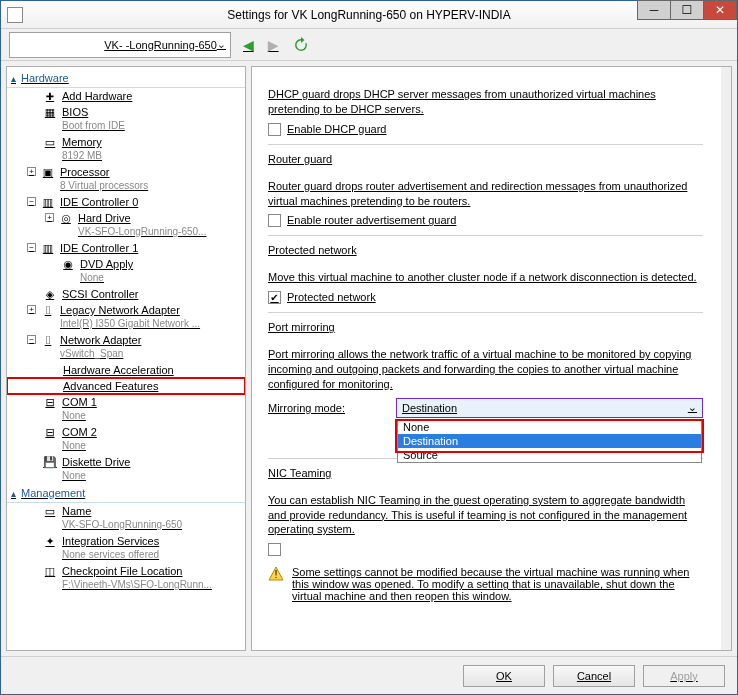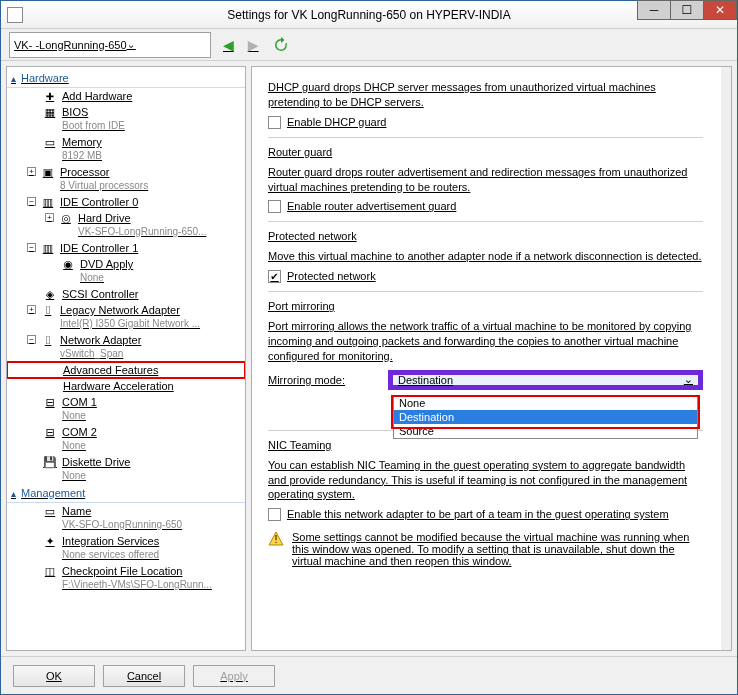--- a/index.html
+++ b/index.html
@@ -5,21 +5,21 @@
   * { box-sizing: border-box; font-family: 'Segoe UI', Tahoma, sans-serif; font-size: 11px; }
   body { margin: 0; padding: 0; background: #fff; }
   .window { width: 738px; height: 695px; border: 1px solid #2c6298; background: #0369a1; display: flex; flex-direction: column; text-decoration: underline; }
   .titlebar { height: 28px; background: linear-gradient(#fff, #f0f0f0); display: flex; align-items: center; position: relative; border-bottom: 1px solid #d0d0d0; }
   .titlebar-icon { width: 16px; height: 16px; margin: 0 6px; background: #fff; border: 1px solid #888; }
   .titlebar-title { position: absolute; left: 50%; transform: translateX(-50%); font-size: 12px; color: #000; }
   .win-controls { position: absolute; right: 0; top: -1px; display: flex; }
   .win-btn { width: 34px; height: 20px; display: flex; align-items: center; justify-content: center; border: 1px solid #666; background: #d0d0d0; font-size: 12px; margin-left: -1px; }
   .win-btn.close { background: #c8483b; color: #fff; }
   .toolbar { height: 32px; background: #f0f0f0; border-bottom: 1px solid #d0d0d0; display: flex; align-items: center; padding: 0 8px; gap: 10px; }
-  .vm-select { width: 202px; height: 22px; border: 1px solid #a0a0a0; background: #fff; padding: 12px 4px; display: flex; align-items: center; justify-content: flex-start; }
+  .vm-select { width: 222px; height: 22px; border: 1px solid #a0a0a0; background: #fff; padding: 12px 4px; display: flex; align-items: center; justify-content: flex-end; }
   .vm-select .arrow { color: #333; }
   .nav-btn { color: #2ca02c; font-size: 14px; padding: 0 2px; }
   .nav-btn.disabled { color: #b0b0b0; }
   .content { flex: 1; display: flex; overflow: hidden; padding: 5px; gap: 5px; background: #f0f0f0; }
   .left-panel { width: 240px; border: 1px solid #b0b0b0; background: #fff; display: flex; flex-direction: column; overflow: hidden; }
   .tree { flex: 1; overflow-y: auto; overflow-x: hidden; padding: 2px 0; }
   .tree-section { color: #1a5a9c; font-weight: 400; padding: 3px 4px; border-bottom: 1px solid #c7dcf0; background: #fff; display: flex; align-items: center; gap: 5px; font-size: 11px; }
   .tree-section .expander { color: #1a5a9c; font-size: 10px; }
   .tree-item { padding: 1px 0 1px 20px; display: flex; align-items: flex-start; gap: 5px; line-height: 14px; }
   .tree-item.lvl2 { padding-left: 38px; }
@@ -27,35 +27,35 @@
   .tree-item .exp { width: 9px; height: 9px; border: 1px solid #888; display: inline-flex; align-items: center; justify-content: center; font-size: 8px; line-height: 8px; margin-top: 2px; background: #fff; flex-shrink: 0; }
   .tree-item .exp-space { width: 11px; flex-shrink: 0; }
   .tree-item .icon { width: 14px; height: 14px; flex-shrink: 0; display: inline-flex; align-items: center; justify-content: center; }
   .tree-item .labels { display: flex; flex-direction: column; }
   .tree-item .label { color: #000; }
   .tree-item .sub { color: #888; font-size: 10px; }
   .tree-item.highlighted { outline: 2px solid #e00000; outline-offset: -1px; background: #fff; }
   .right-panel { flex: 1; border: 1px solid #b0b0b0; background: #fff; padding: 6px 16px 6px 16px; overflow: hidden; position: relative; }
   .right-scroll { position: absolute; right: 0; top: 0; bottom: 0; width: 10px; background: #efefef; }
   .right-content { height: 100%; overflow: hidden; padding-right: 12px; }
-  .section-desc { color: #000; margin: 7px 0 6px 0; line-height: 1.35; }
+  .section-desc { color: #000; margin: 14px 0 6px 0; line-height: 1.35; }
   .checkbox-row { display: flex; align-items: flex-start; gap: 6px; margin: 4px 0 8px 0; }
   .checkbox { width: 13px; height: 13px; border: 1px solid #888; background: #fff; flex-shrink: 0; display: inline-flex; align-items: center; justify-content: center; font-size: 10px; }
   .group-title { color: #000; margin: 8px 0 4px 0; }
   .divider { border-top: 1px solid #d0d0d0; margin: 4px 0 8px 0; }
-  .form-row { display: flex; align-items: center; margin: 6px 0; }
+  .form-row { display: flex; align-items: center; gap: 8px; margin: 6px 0; }
   .form-row .lbl { width: 120px; }
-  .select-box { flex: 1; height: 20px; border: 5px solid #6d28d9; background: #e9f1fb; display: flex; align-items: center; justify-content: space-between; padding: 0 5px; position: relative; }
+  .select-box { flex: 1; height: 20px; border: 1px solid #6d28d9; background: #e9f1fb; display: flex; align-items: center; justify-content: space-between; padding: 0 5px; position: relative; }
   .dropdown { position: absolute; top: 20px; left: 0; right: 0; border: 1px solid #888; background: #fff; z-index: 10; }
   .dropdown .opt { padding: 1px 5px; }
   .dropdown .opt.sel { background: #2a7de1; color: #fff; }
   .dropdown-highlight { position: absolute; border: 2px solid #e00000; z-index: 11; pointer-events: none; }
   .warning-row { display: flex; gap: 8px; margin-top: 10px; align-items: flex-start; }
   .warn-icon { width: 16px; height: 16px; flex-shrink: 0; }
-  .bottom-bar { height: 38px; background: #f0f0f0; border-top: 1px solid #d0d0d0; display: flex; align-items: center; padding: 0 12px; gap: 8px; }
+  .bottom-bar { height: 38px; background: #f0f0f0; border-top: 1px solid #d0d0d0; display: flex; align-items: center; justify-content: flex-end; padding: 0 12px; gap: 8px; }
   .btn { width: 82px; height: 22px; border: 1px solid #a0a0a0; background: linear-gradient(#f8f8f8, #e5e5e5); display: flex; align-items: center; justify-content: center; }
   .btn.disabled { color: #a0a0a0; background: #f0f0f0; }
   svg { display: block; }
 </style>
 </head>
 <body>
 
 <div class="window">
 
   <div class="titlebar">
@@ -169,28 +169,28 @@
             </span>
           </div>
         <div class="tree-item">
             <span class="exp">−</span>
             <span class="icon">⌷</span>
             <span class="labels">
               <span class="label">Network Adapter</span>
               <span class="sub">vSwitch_Span</span>
             </span>
           </div>
+        <div class="tree-item lvl3">
+            <span class="labels">
+              <span class="label">Hardware Acceleration</span>
+            </span>
+          </div>
         <div class="tree-item lvl3 highlighted">
             <span class="labels">
               <span class="label">Advanced Features</span>
-            </span>
-          </div>
-        <div class="tree-item lvl3">
-            <span class="labels">
-              <span class="label">Hardware Acceleration</span>
             </span>
           </div>
         <div class="tree-item">
             <span class="exp-space"></span>
             <span class="icon">⊟</span>
             <span class="labels">
               <span class="label">COM 1</span>
               <span class="sub">None</span>
             </span>
           </div>
@@ -255,21 +255,21 @@
 
         <div class="group-title">Router guard</div>
         <div class="section-desc">Router guard drops router advertisement and redirection messages from unauthorized virtual machines pretending to be routers.</div>
         <div class="checkbox-row">
           <span class="checkbox"></span>
           <span>Enable router advertisement guard</span>
         </div>
         <div class="divider"></div>
 
         <div class="group-title">Protected network</div>
-        <div class="section-desc">Move this virtual machine to another adapter node if a network disconnection is detected.</div>
+        <div class="section-desc">Move this virtual machine to another cluster node if a network disconnection is detected.</div>
         <div class="checkbox-row">
           <span class="checkbox">✔</span>
           <span>Protected network</span>
         </div>
         <div class="divider"></div>
 
         <div class="group-title">Port mirroring</div>
         <div class="section-desc">Port mirroring allows the network traffic of a virtual machine to be monitored by copying incoming and outgoing packets and forwarding the copies to another virtual machine configured for monitoring.</div>
         <div class="form-row">
           <span class="lbl">Mirroring mode:</span>
@@ -283,21 +283,20 @@
             </div>
             <div class="dropdown-highlight" style="top:20px; left:-2px; right:-2px; height:34px;"></div>
           </div>
         </div>
         <div class="divider" style="margin-top:40px;"></div>
 
         <div class="group-title">NIC Teaming</div>
         <div class="section-desc">You can establish NIC Teaming in the guest operating system to aggregate bandwidth and provide redundancy. This is useful if teaming is not configured in the management operating system.</div>
         <div class="checkbox-row">
           <span class="checkbox"></span>
-          <span>Enable this network adapter to be part of a team in the guest operating system</span>
         </div>
 
         <div class="warning-row">
           <span class="warn-icon">
             <svg width="16" height="16">
                 <path d="M8 1 L15 14 H1 Z" fill="#ffd24a" stroke="#b58a00"></path>
                 <text x="8" y="12" text-anchor="middle" font-size="10" fill="#000">!</text>
               </svg>
           </span>
           <span>Some settings cannot be modified because the virtual machine was running when this window was opened. To modify a setting that is unavailable, shut down the virtual machine and then reopen this window.</span>

